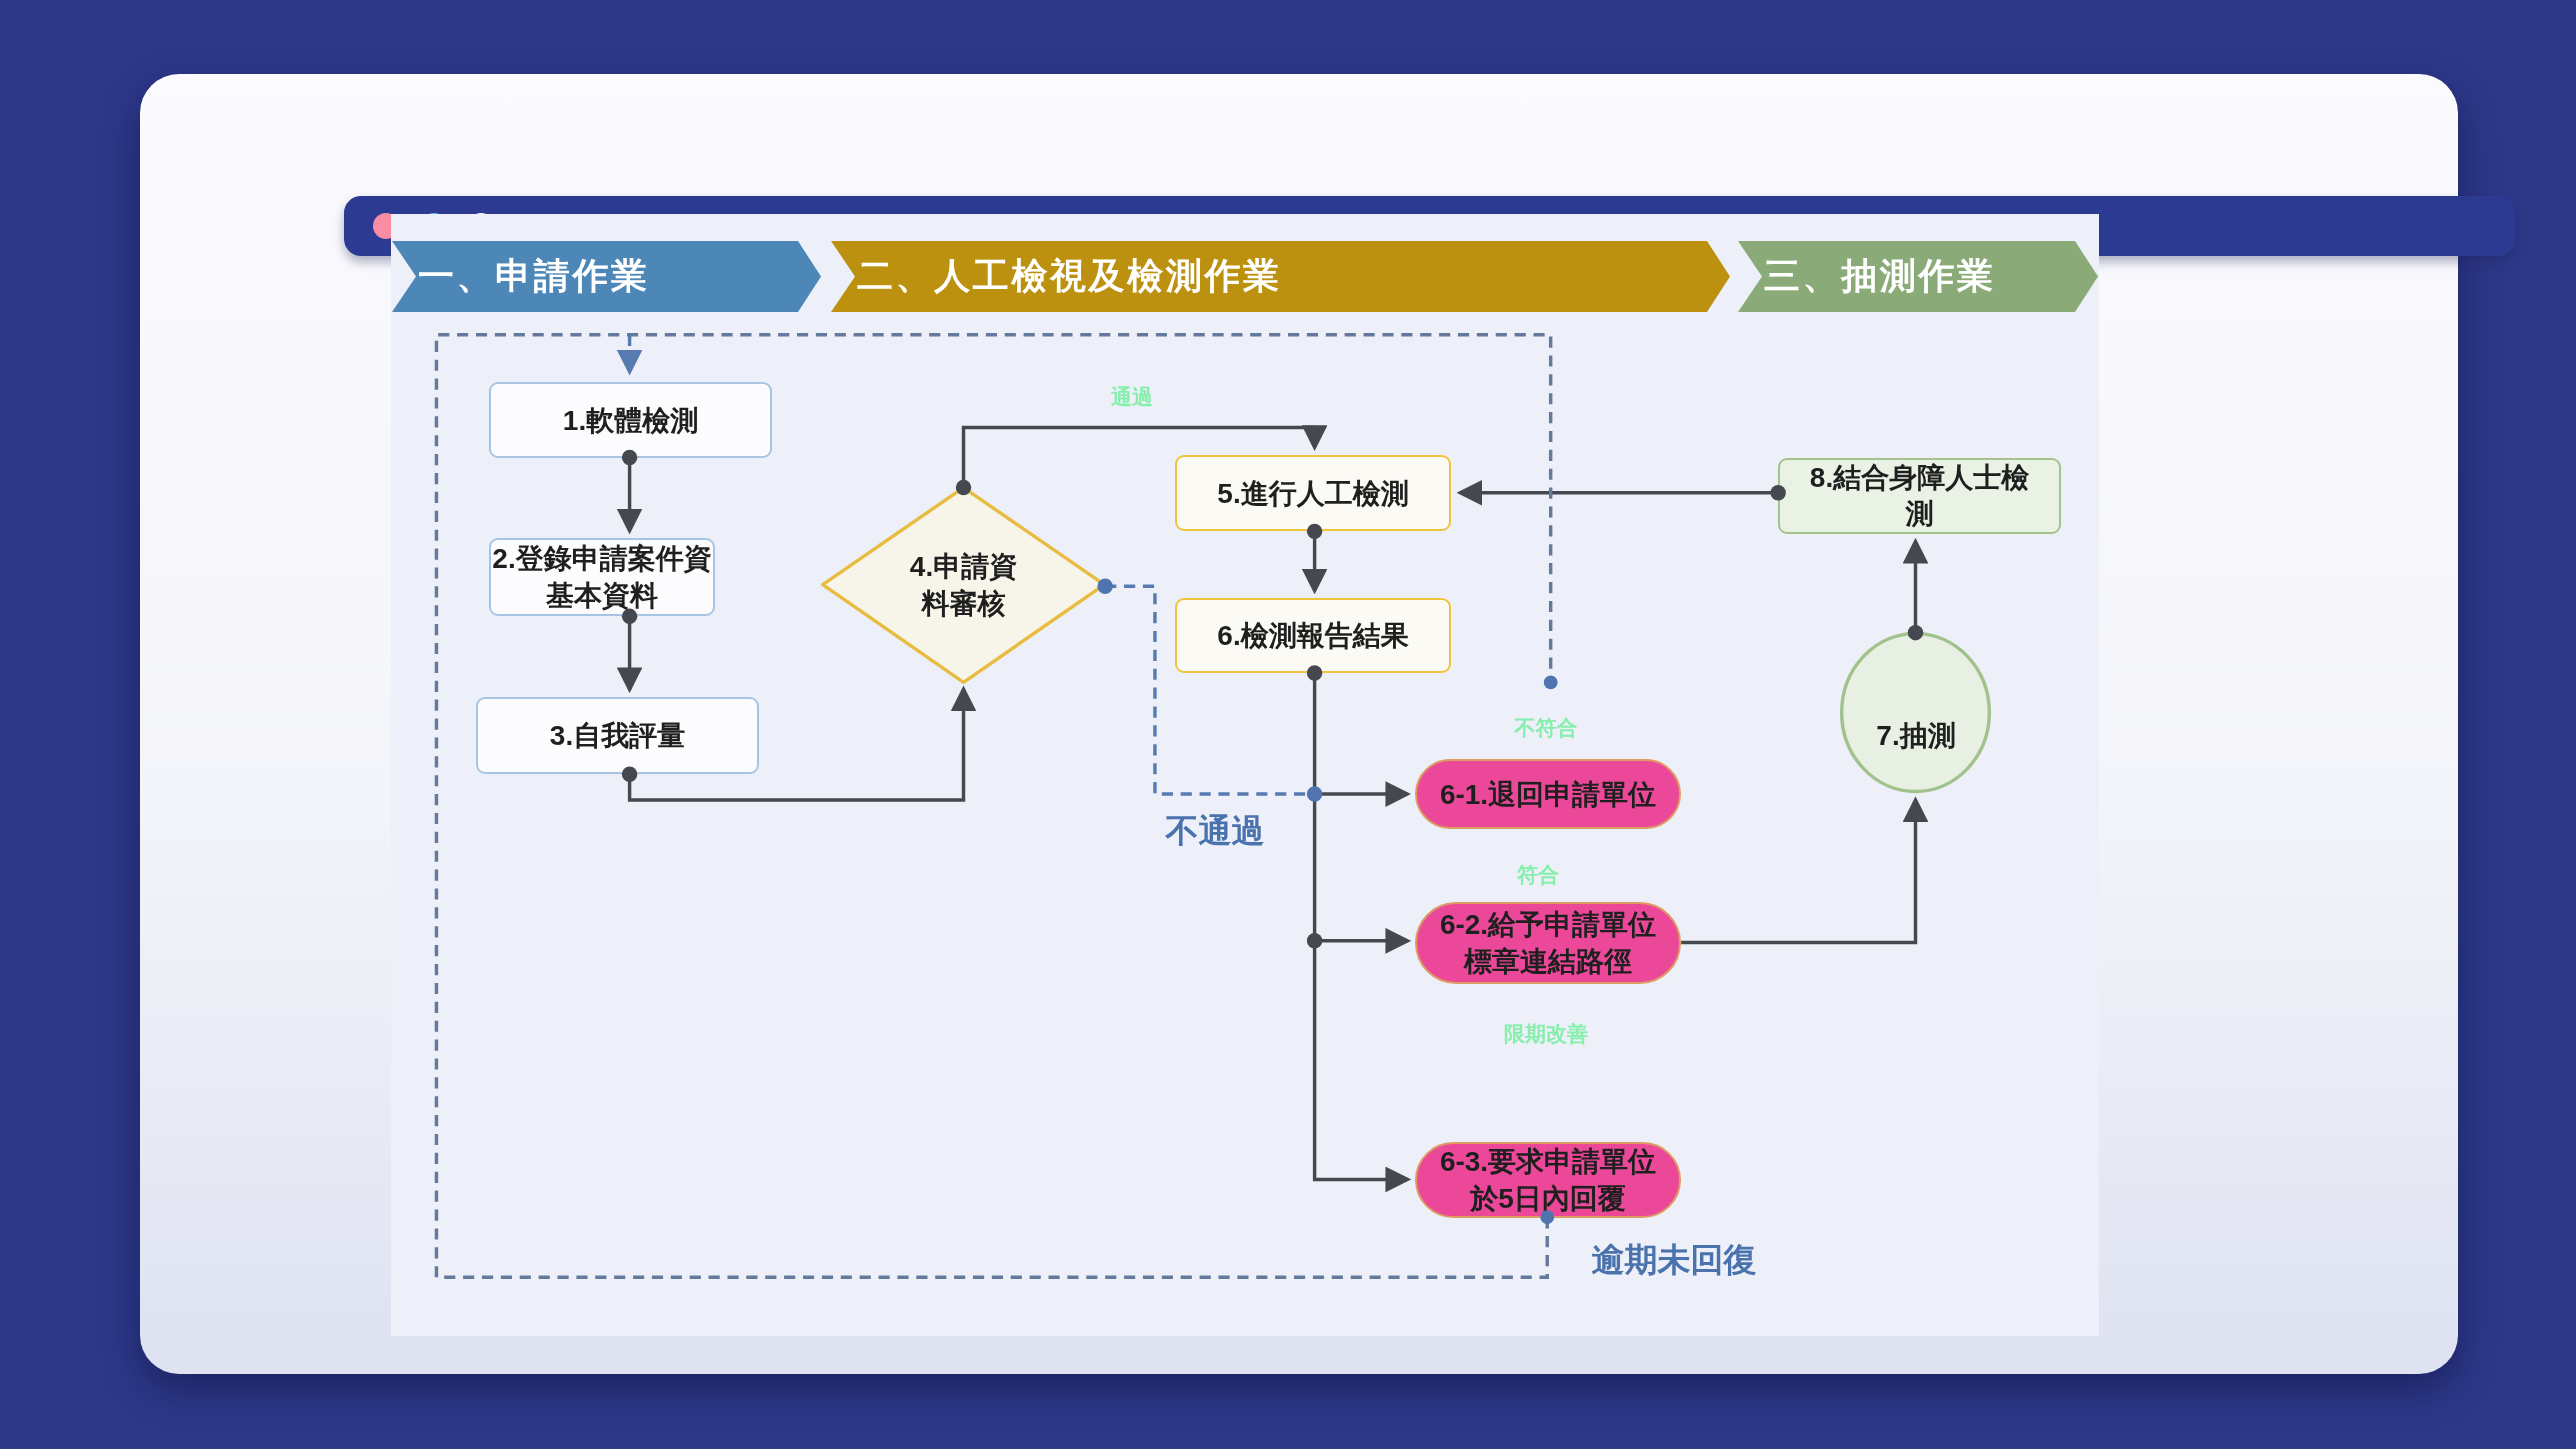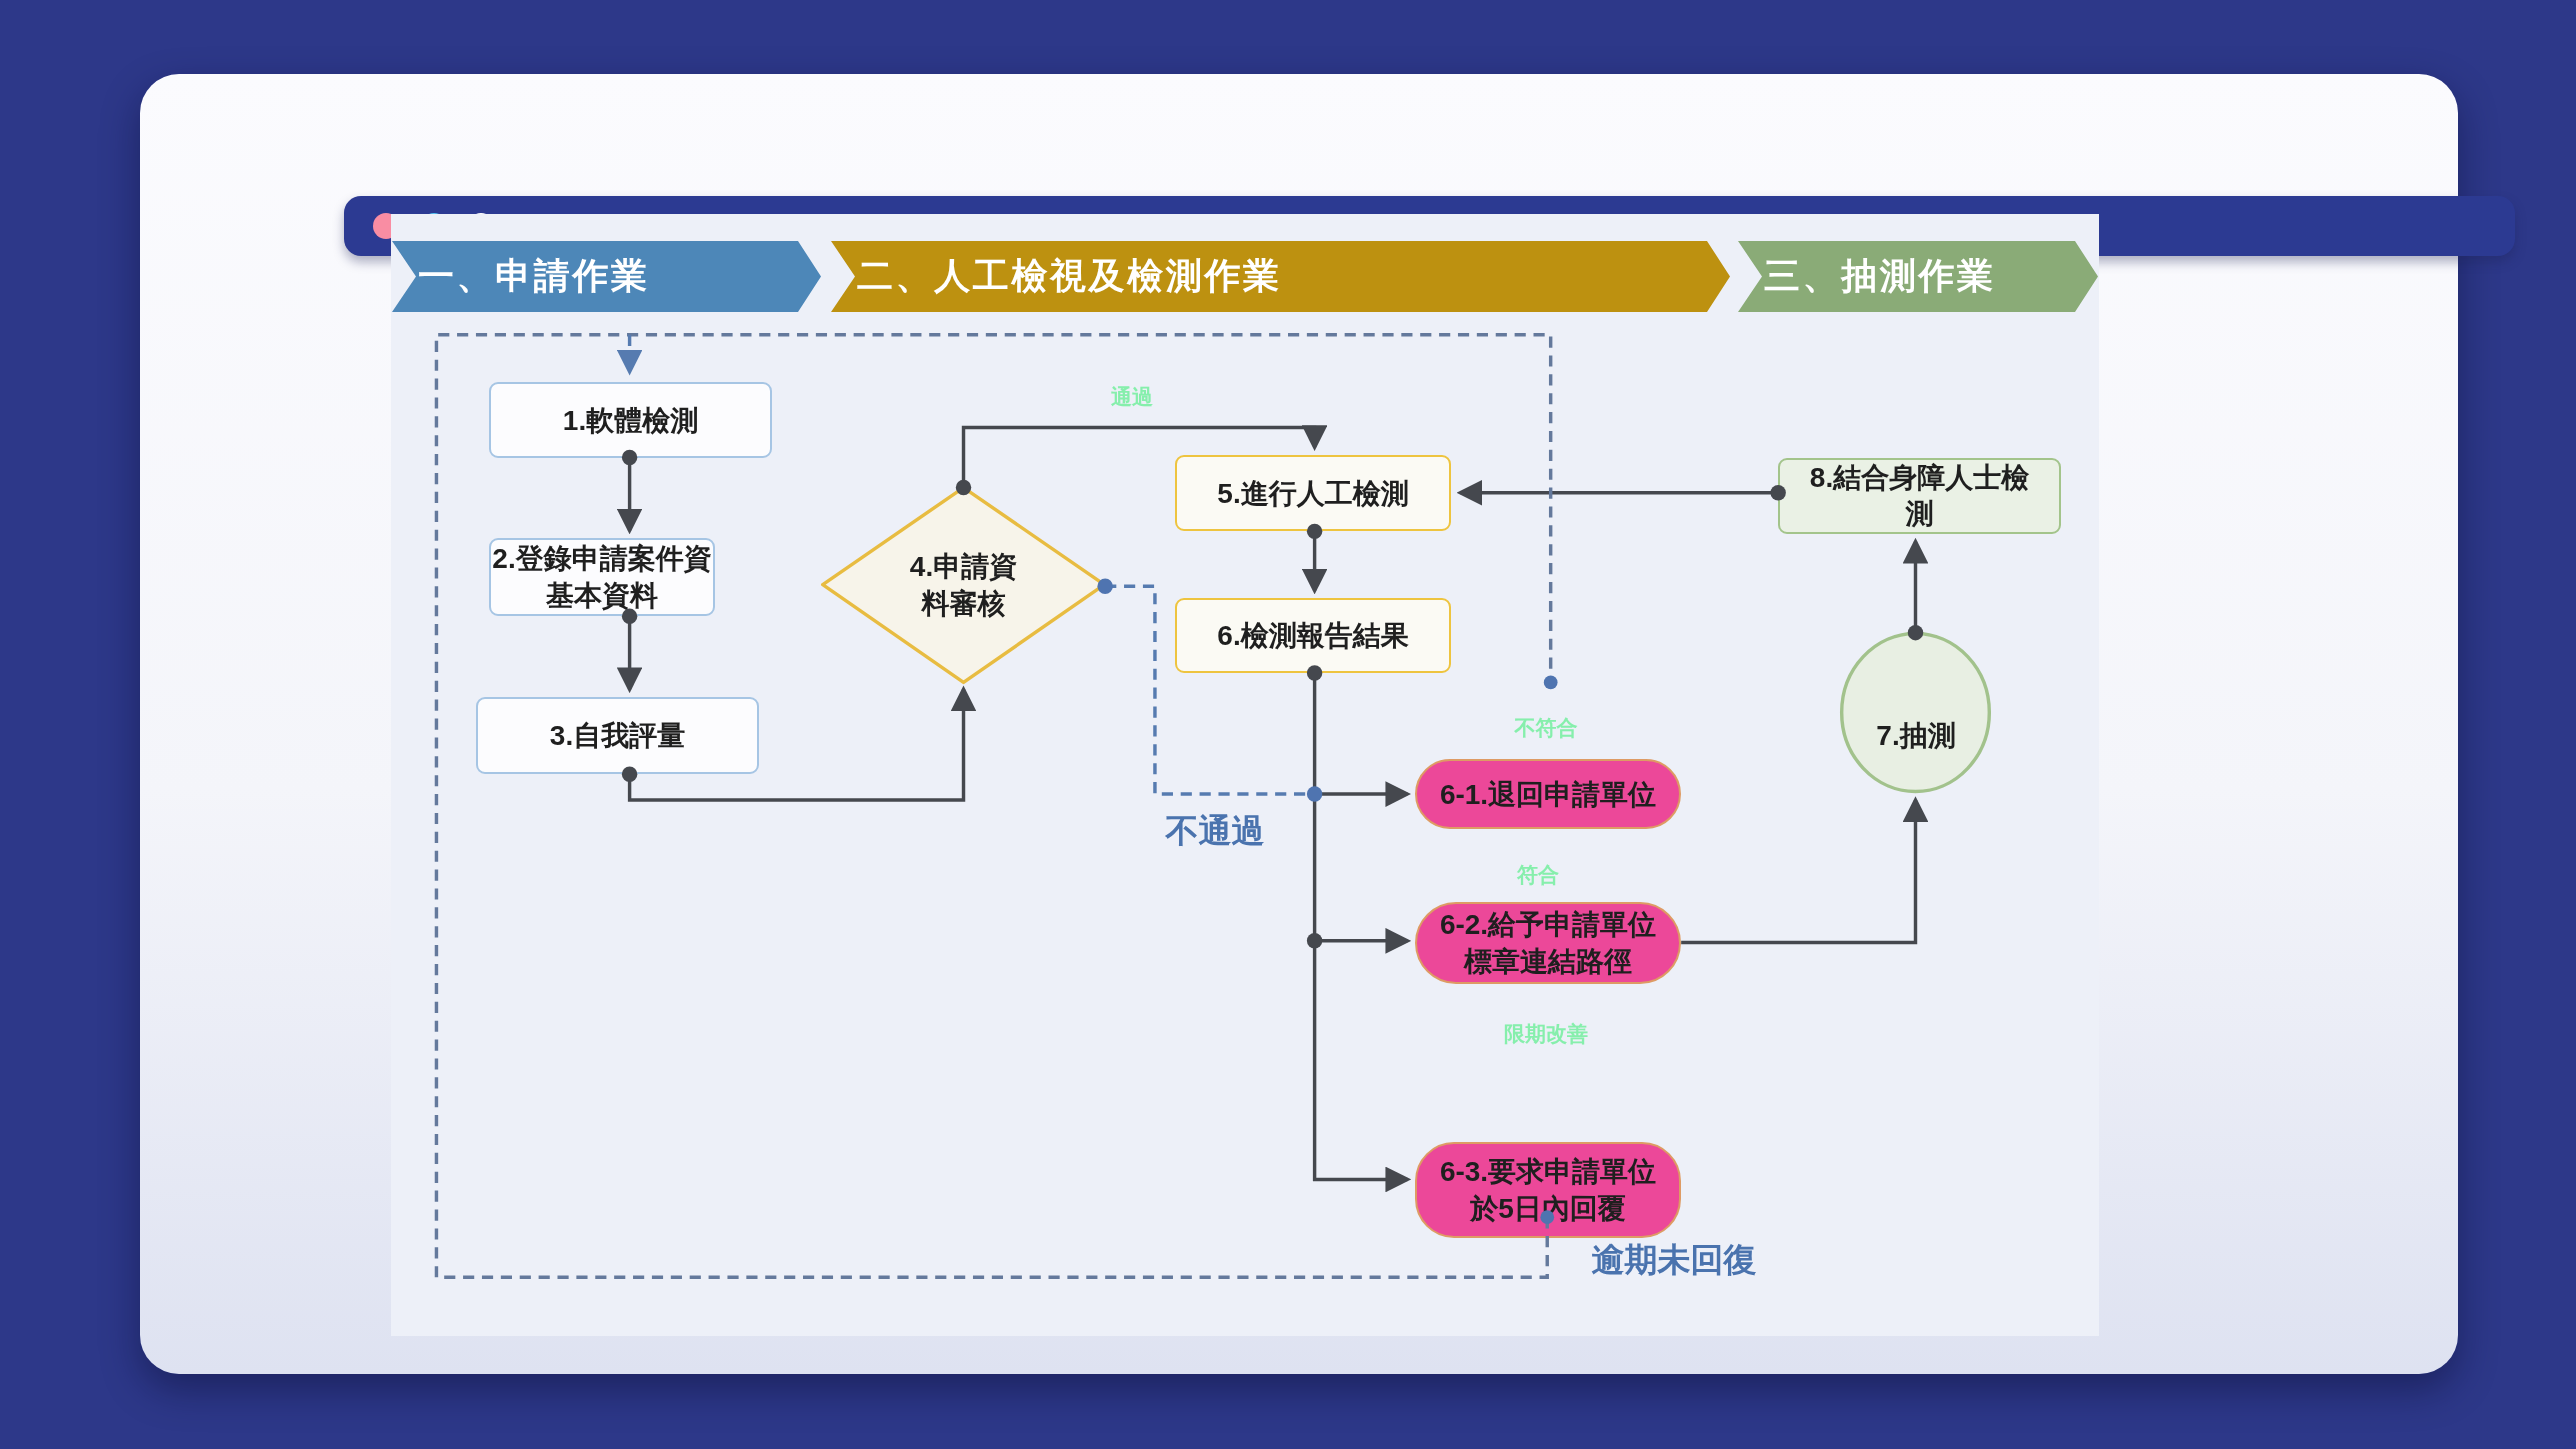--- a/index.html
+++ b/index.html
@@ -69,21 +69,21 @@
   <div class="node node-blue" style="left:489px;top:538px;width:226px;height:78px">2.登錄申請案件資
 基本資料</div>
   <div class="node node-blue" style="left:476px;top:697px;width:283px;height:77px">3.自我評量</div>
   <div class="node node-gold" style="left:1175px;top:455px;width:276px;height:76px">5.進行人工檢測</div>
   <div class="node node-gold" style="left:1175px;top:598px;width:276px;height:75px">6.檢測報告結果</div>
   <div class="node node-green" style="left:1778px;top:458px;width:283px;height:76px;line-height:36px">8.結合身障人士檢
 測</div>
   <div class="node node-orange" style="left:1415px;top:759px;width:266px;height:70px;border-radius:36px">6-1.退回申請單位</div>
   <div class="node node-orange" style="left:1415px;top:902px;width:266px;height:82px;border-radius:41px">6-2.給予申請單位
 標章連結路徑</div>
-  <div class="node node-orange" style="left:1415px;top:1142px;width:266px;height:96px;border-radius:39px">6-3.要求申請單位
+  <div class="node node-orange" style="left:1415px;top:1142px;width:266px;height:76px;border-radius:39px">6-3.要求申請單位
 於5日內回覆</div>
 
   <svg class="connectors" viewBox="0 0 3000 1688">
     <defs>
       <marker id="ah" viewBox="0 0 10 10" refX="8.5" refY="5" markerWidth="7.5" markerHeight="7.5" orient="auto-start-reverse">
           <path d="M0 0 L10 5 L0 10 z" fill="#45484e"></path>
         </marker>
       <marker id="ahb" viewBox="0 0 10 10" refX="8.5" refY="5" markerWidth="7.5" markerHeight="7.5" orient="auto-start-reverse">
           <path d="M0 0 L10 5 L0 10 z" fill="#567bb0"></path>
         </marker>

